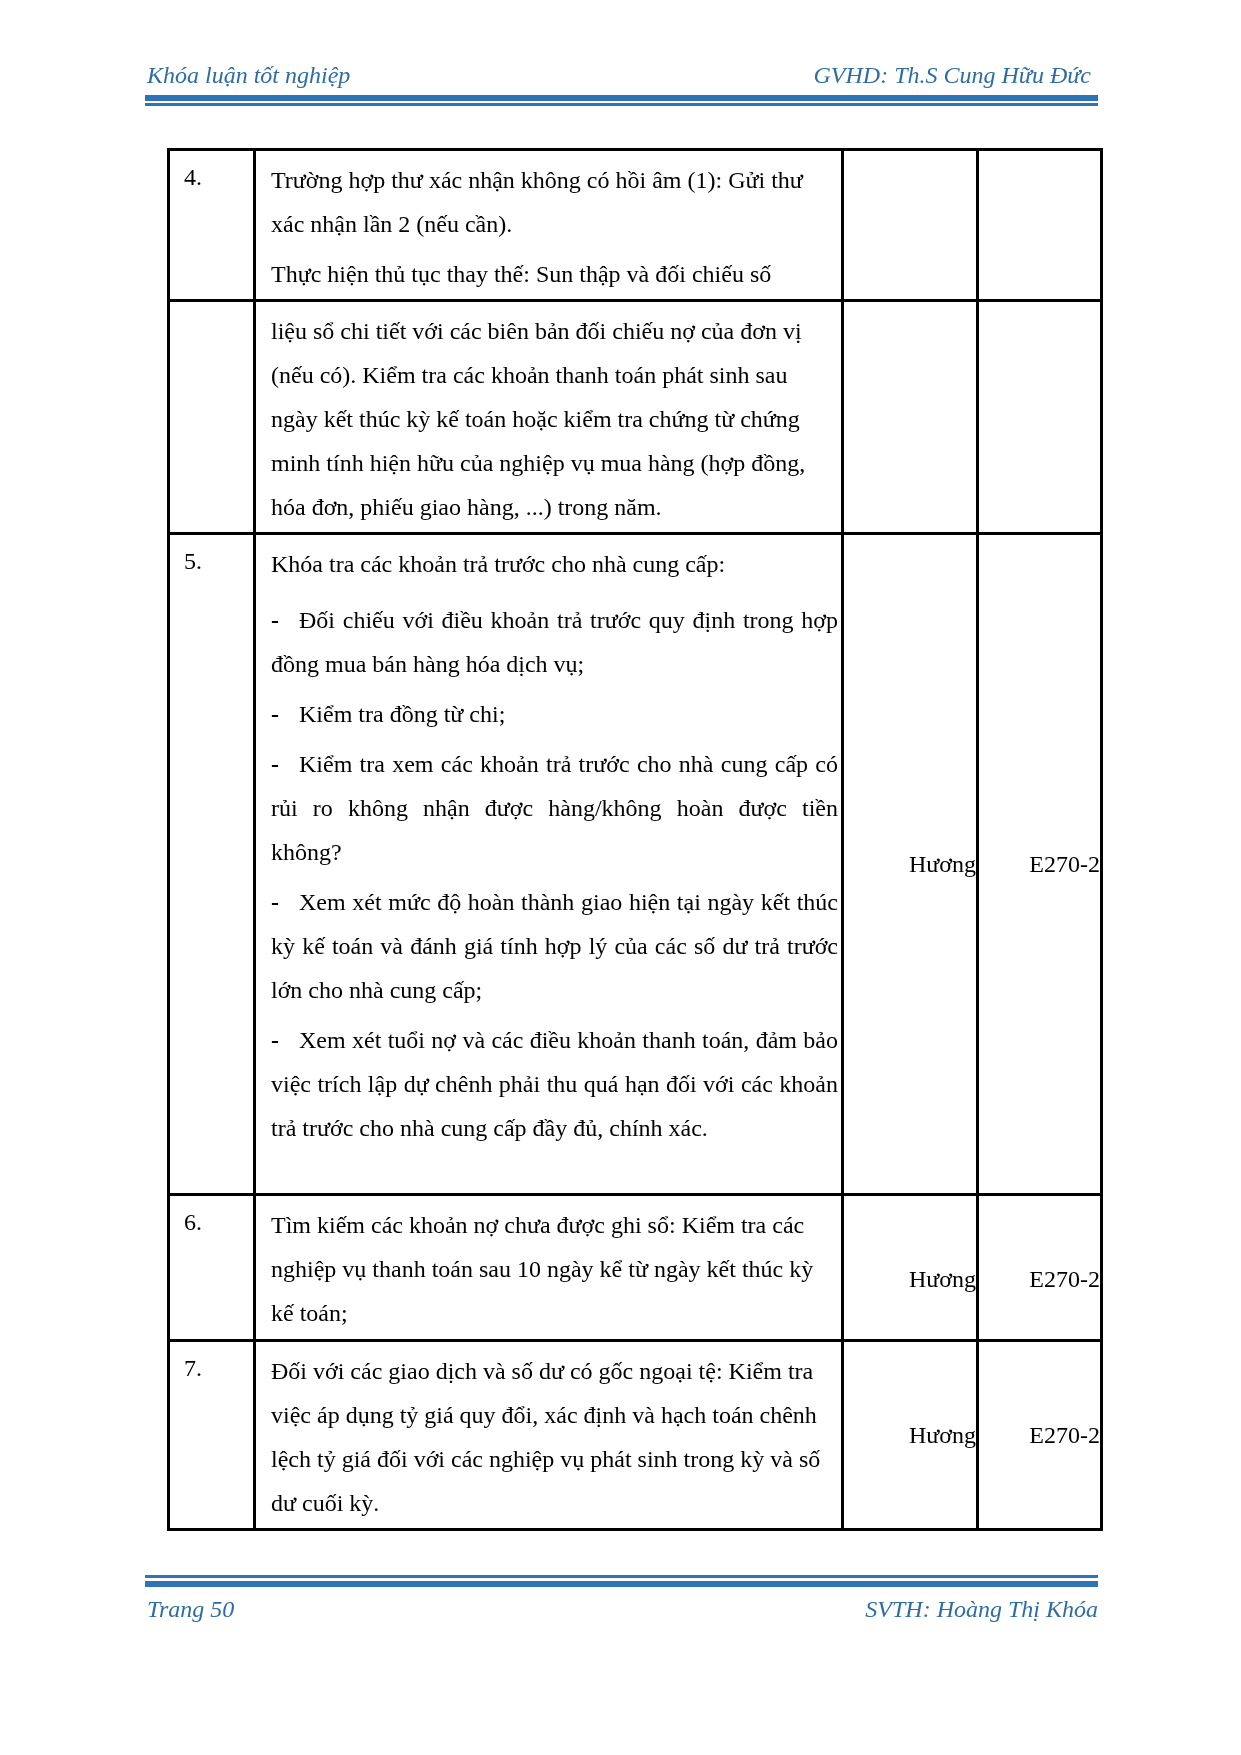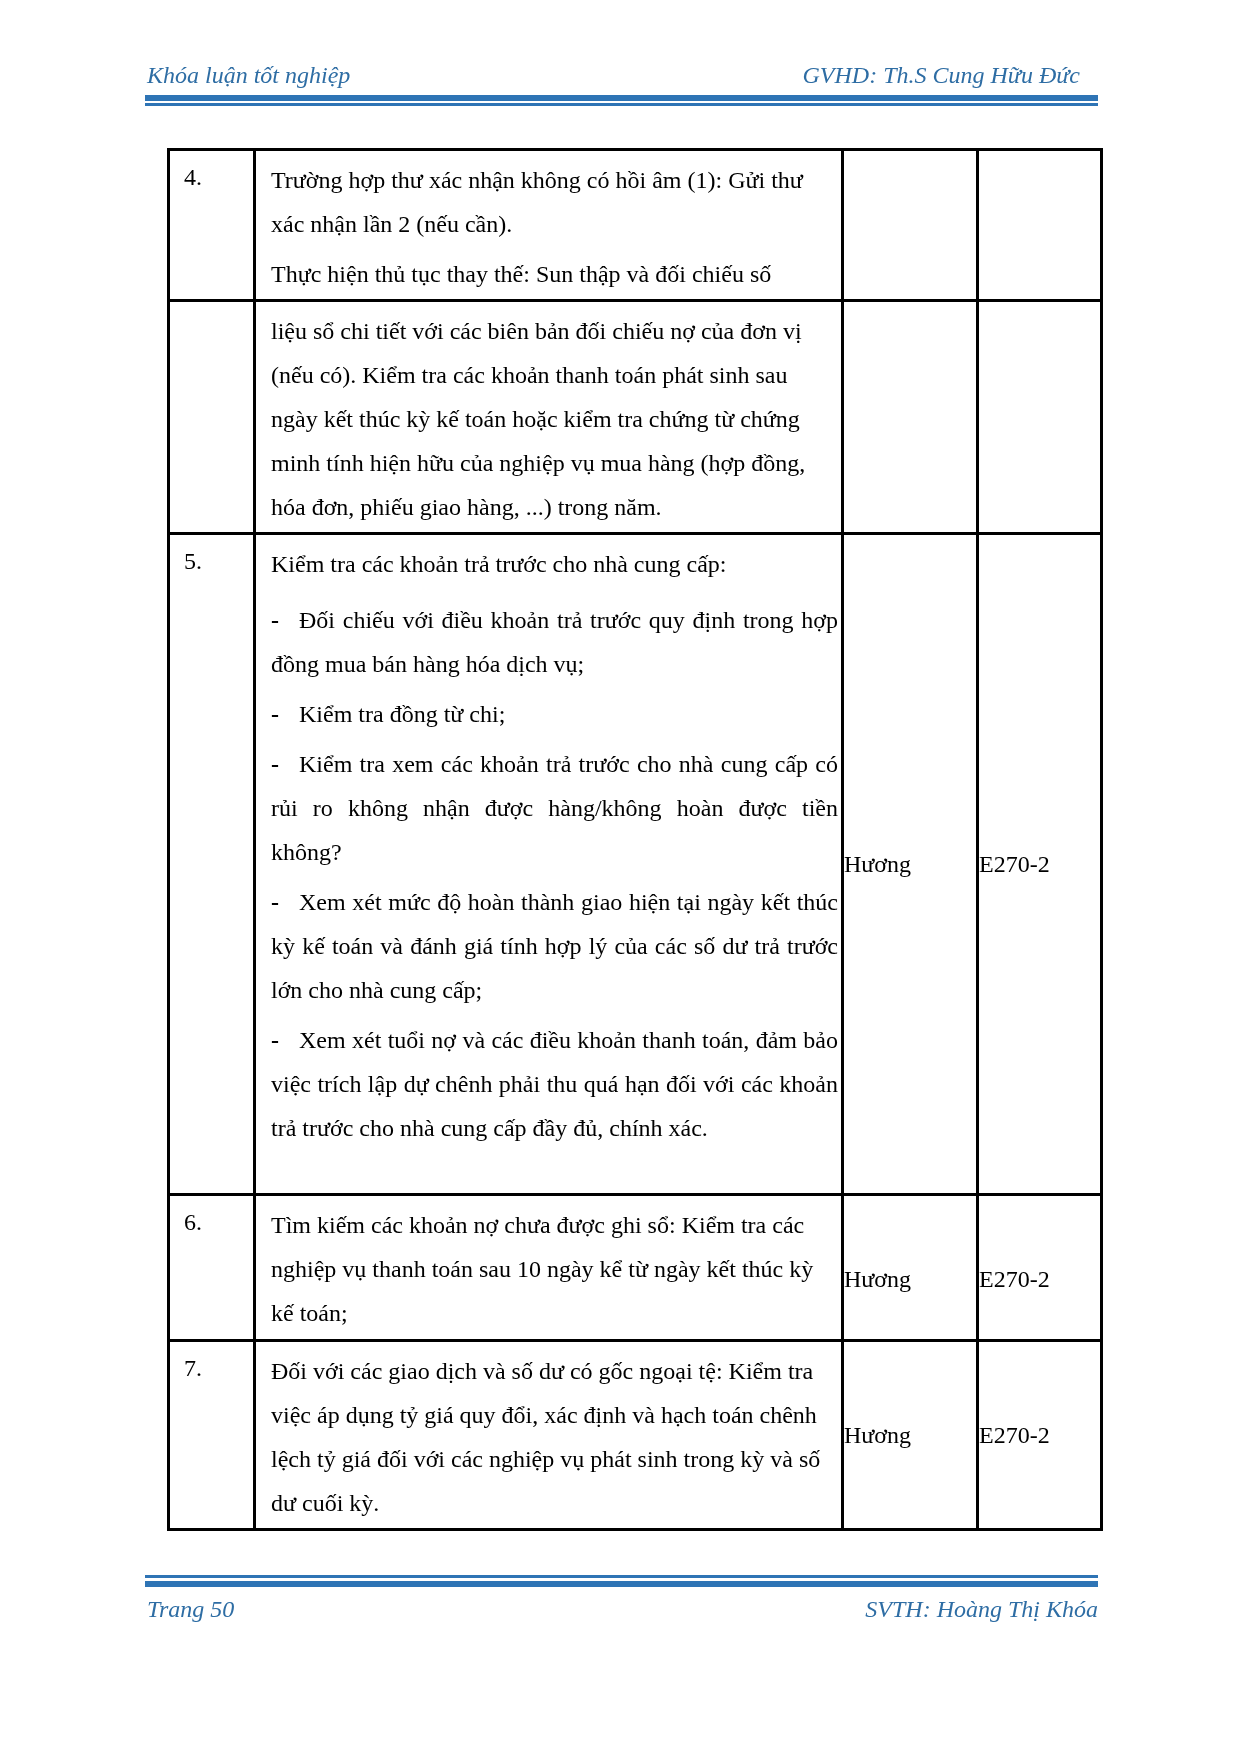--- a/index.html
+++ b/index.html
@@ -7,32 +7,32 @@
          font-family: "Liberation Serif", "DejaVu Serif", serif; color: #000; }
   .hdr-text { position: absolute; font-style: italic; color: #2e6da4; font-size: 24px; text-align: right; }
   .rule-thick { position: absolute; left: 145px; width: 953px; height: 6px; background: #2e74b5; }
   .rule-thin { position: absolute; left: 145px; width: 953px; height: 3px; background: #2e74b5; }
   table.audit { position: absolute; left: 167px; top: 148px; border-collapse: collapse;
                 width: 933px; table-layout: fixed; }
   table.audit td { border: 3px solid #000; vertical-align: top; font-size: 24px;
                    line-height: 44px; padding: 0; }
   td.num { padding-left: 14px !important; padding-top: 4px !important; }
   td.content { padding-left: 12px !important; padding-right: 0 !important; padding-top: 4px !important; }
-  td.person, td.ref { vertical-align: middle !important; }
+  td.person, td.ref { vertical-align: middle !important; text-align: right; }
   td.person span, td.ref span { display: block; }
   .para { margin: 3px; }
   .para + .para { margin-top: 6px; }
   .bullet::before { content: "-"; display: inline-block; width: 28px; font-weight: bold; }
   .just { text-align: justify; }
 </style>
 </head>
 <body>
 
 <div class="hdr-text" style="left:147px; top:62px;">Khóa luận  tốt nghiệp</div>
-<div class="hdr-text" style="right:161px; top:62px;">GVHD: Th.S Cung Hữu Đức</div>
+<div class="hdr-text" style="right:150px; top:62px;">GVHD: Th.S Cung Hữu Đức</div>
 <div class="rule-thick" style="top:95px;"></div>
 <div class="rule-thin" style="top:103px;"></div>
 
 <table class="audit">
   <colgroup>
     <col style="width:86px">
     <col style="width:588px">
     <col style="width:135px">
     <col style="width:124px">
   </colgroup>
@@ -58,21 +58,21 @@
     <td class="person">
           <span></span>
         </td>
     <td class="ref">
           <span></span>
         </td>
   </tr>
   <tr style="height:661px;">
     <td class="num">5.</td>
     <td class="content">
-      <p class="para" style="margin-bottom:12px;">Kiểm tra các khoản trả trước cho nhà cung cấp:</p>
+      <p class="para" style="margin-bottom:12px;">Khóa tra các khoản trả trước cho nhà cung cấp:</p>
       <p class="para bullet just">Đối chiếu với điều khoản trả trước quy định trong hợp đồng mua bán hàng hóa dịch vụ;</p>
       <p class="para bullet just">Kiểm tra đồng từ chi;</p>
       <p class="para bullet just">Kiểm tra xem các khoản trả trước cho nhà cung cấp có rủi ro không nhận được hàng/không hoàn được tiền không?</p>
       <p class="para bullet just">Xem xét mức độ hoàn thành giao hiện tại ngày kết thúc kỳ kế toán và đánh giá tính hợp lý của các số dư trả trước lớn cho nhà cung cấp;</p>
       <p class="para bullet just">Xem xét tuổi nợ và các điều khoản thanh toán, đảm bảo việc trích lập dự chênh phải thu quá hạn đối với các khoản trả trước cho nhà cung cấp đầy đủ, chính xác.</p>
     </td>
     <td class="person">
           <span>Hương</span>
         </td>
     <td class="ref">

